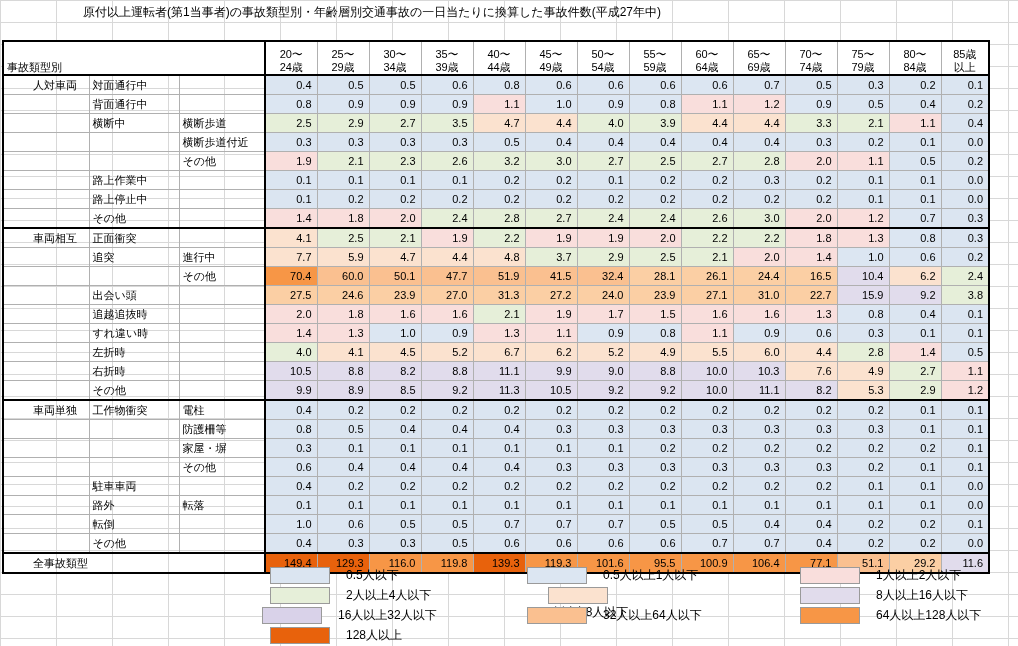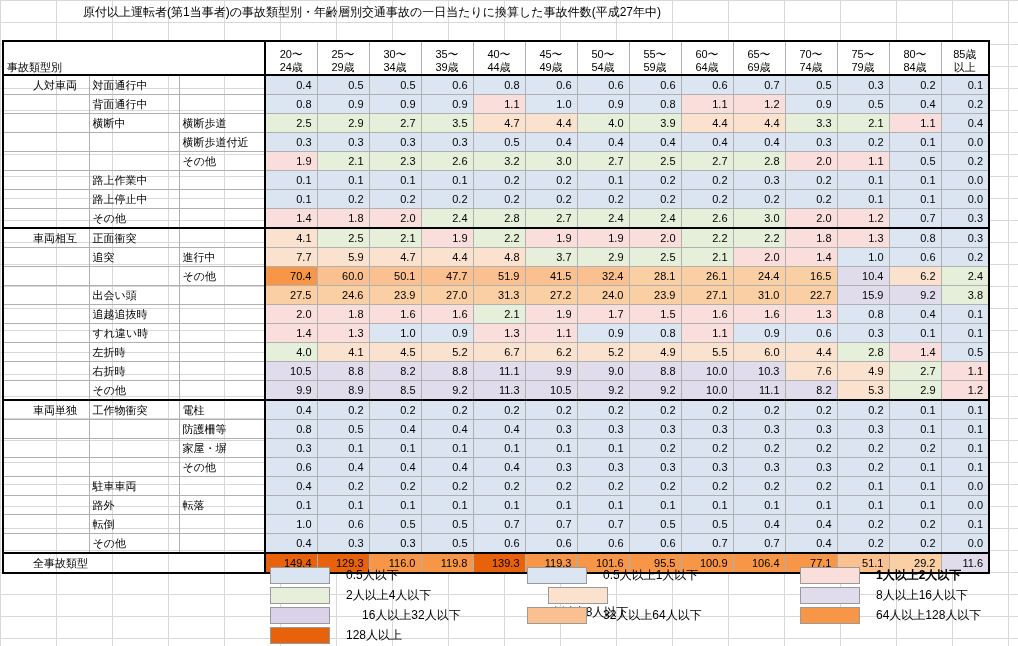--- a/index.html
+++ b/index.html
@@ -658,37 +658,37 @@
 
   <div id="legend-area">
       <div class="swatchrow" style="left: 270px; top: 567px;">
         <span class="swatch" style="background:#dbe5f1"></span>
         <span class="swtext">0.5人以下</span>
       </div>
       <div class="swatchrow" style="left: 527px; top: 567px;">
         <span class="swatch" style="background:#dce6f2"></span>
         <span class="swtext">0.5人以上1人以下</span>
       </div>
-      <div class="swatchrow" style="left: 800px; top: 567px; font-weight: bold;">
+      <div class="swatchrow" style="left: 800px; top: 567px;">
         <span class="swatch" style="background:#f9dedc"></span>
         <span class="swtext">1人以上2人以下</span>
       </div>
       <div class="swatchrow" style="left: 270px; top: 587px;">
         <span class="swatch" style="background:#e6efd9"></span>
         <span class="swtext">2人以上4人以下</span>
       </div>
       <div class="swatchrow" style="left: 527px; top: 587px; flex-direction: column;">
         <span class="swatch" style="background:#fbe2cf"></span>
         <span class="swtext">4人以上8人以下</span>
       </div>
       <div class="swatchrow" style="left: 800px; top: 587px;">
         <span class="swatch" style="background:#e1dcec"></span>
         <span class="swtext">8人以上16人以下</span>
       </div>
-      <div class="swatchrow" style="left: 270px; top: 607px; gap: 16px;">
+      <div class="swatchrow" style="left: 262px; top: 607px;">
         <span class="swatch" style="background:#d9d2e9"></span>
         <span class="swtext">16人以上32人以下</span>
       </div>
       <div class="swatchrow" style="left: 527px; top: 607px;">
         <span class="swatch" style="background:#fac090"></span>
         <span class="swtext">32人以上64人以下</span>
       </div>
       <div class="swatchrow" style="left: 800px; top: 607px;">
         <span class="swatch" style="background:#f79646"></span>
         <span class="swtext">64人以上128人以下</span>

